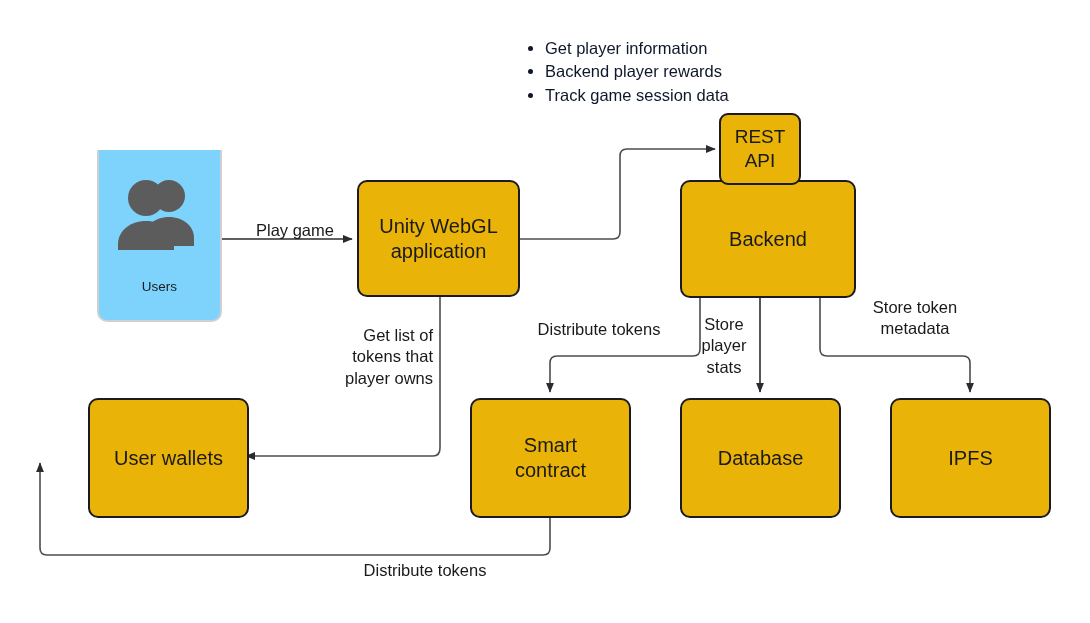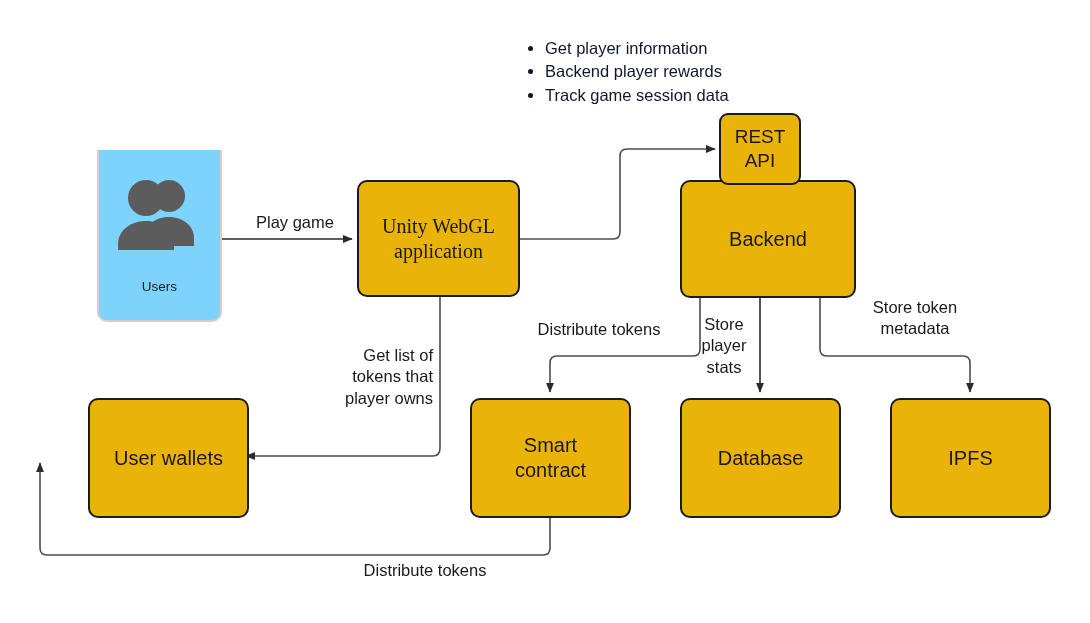--- a/index.html
+++ b/index.html
@@ -127,21 +127,21 @@
       <svg width="92" height="76" viewBox="0 0 92 76" xmlns="http://www.w3.org/2000/svg">
         <circle cx="55" cy="18" r="16" fill="#5c5c5c"></circle>
         <path d="M55,39 C69,39 80,48 80,60 L80,68 L30,68 L30,60 C30,48 41,39 55,39 Z" fill="#5c5c5c"></path>
         <circle cx="32" cy="20" r="18" fill="#5c5c5c"></circle>
         <path d="M32,43 C48,43 60,53 60,66 L60,72 L4,72 L4,66 C4,53 16,43 32,43 Z" fill="#5c5c5c"></path>
       </svg>
     </div>
     <div class="caption">Users</div>
   </div>
 
-  <div class="node" style="left:357px; top:180px; width:163px; height:117px;font-family:Liberation Serif, serif;">Unity WebGL<br>application</div>
+  <div class="node" style="left:357px; top:180px; width:163px; height:117px;">Unity WebGL<br>application</div>
 
   <div class="node small" style="left:719px; top:113px; width:82px; height:72px; z-index:5;">REST<br>API</div>
 
   <div class="node" style="left:680px; top:180px; width:176px; height:118px;text-align:right;">Backend</div>
 
   <div class="node" style="left:88px; top:398px; width:161px; height:120px;">User wallets</div>
 
   <div class="node" style="left:470px; top:398px; width:161px; height:120px;">Smart<br>contract</div>
 
   <div class="node" style="left:680px; top:398px; width:161px; height:120px;">Database</div>
@@ -149,23 +149,23 @@
   <div class="node" style="left:890px; top:398px; width:161px; height:120px;">IPFS</div>
 
   <div class="bullets" style="left:528px; top:37px; width:210px;">
     <ul>
       <li>Get player information</li>
       <li>Backend player rewards</li>
       <li>Track game session data</li>
     </ul>
   </div>
 
-  <div class="edge-label center" style="left:236px; top:212px; width:118px;">Play game</div>
+  <div class="edge-label center" style="left:236px; top:220px; width:118px;">Play game</div>
 
-  <div class="edge-label right" style="left:320px; top:345px; width:113px;">Get list of<br>tokens that<br>player owns</div>
+  <div class="edge-label right" style="left:320px; top:325px; width:113px;">Get list of<br>tokens that<br>player owns</div>
 
   <div class="edge-label center" style="left:524px; top:319px; width:150px;">Distribute tokens</div>
 
   <div class="edge-label center" style="left:692px; top:314px; width:64px;text-align:center;">Store<br>player<br>stats</div>
 
   <div class="edge-label center" style="left:860px; top:297px; width:110px;">Store token<br>metadata</div>
 
   <div class="edge-label center" style="left:275px; top:560px; width:300px;">Distribute tokens</div>
 
 </div>

